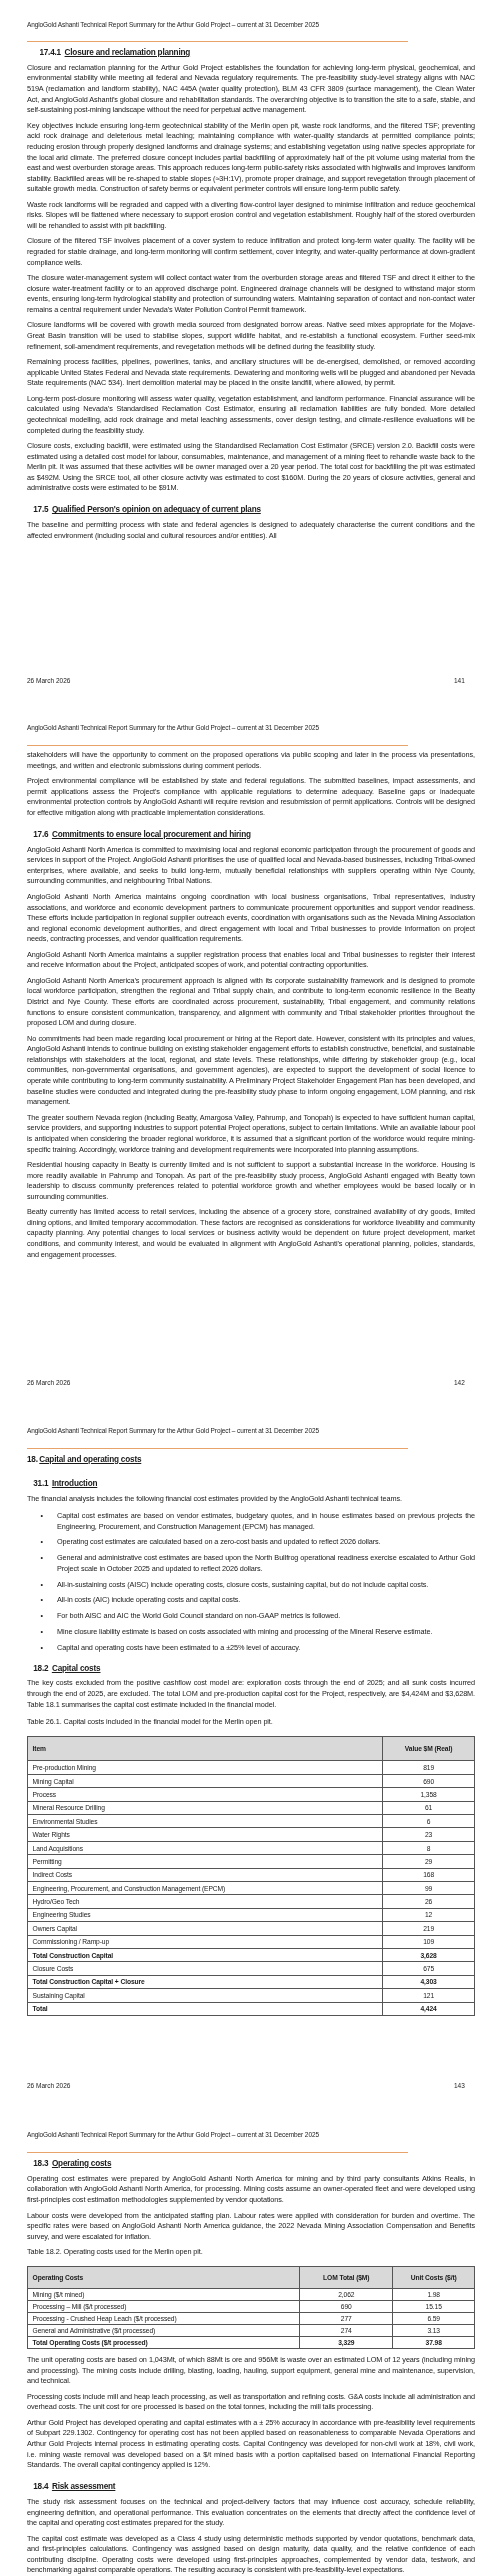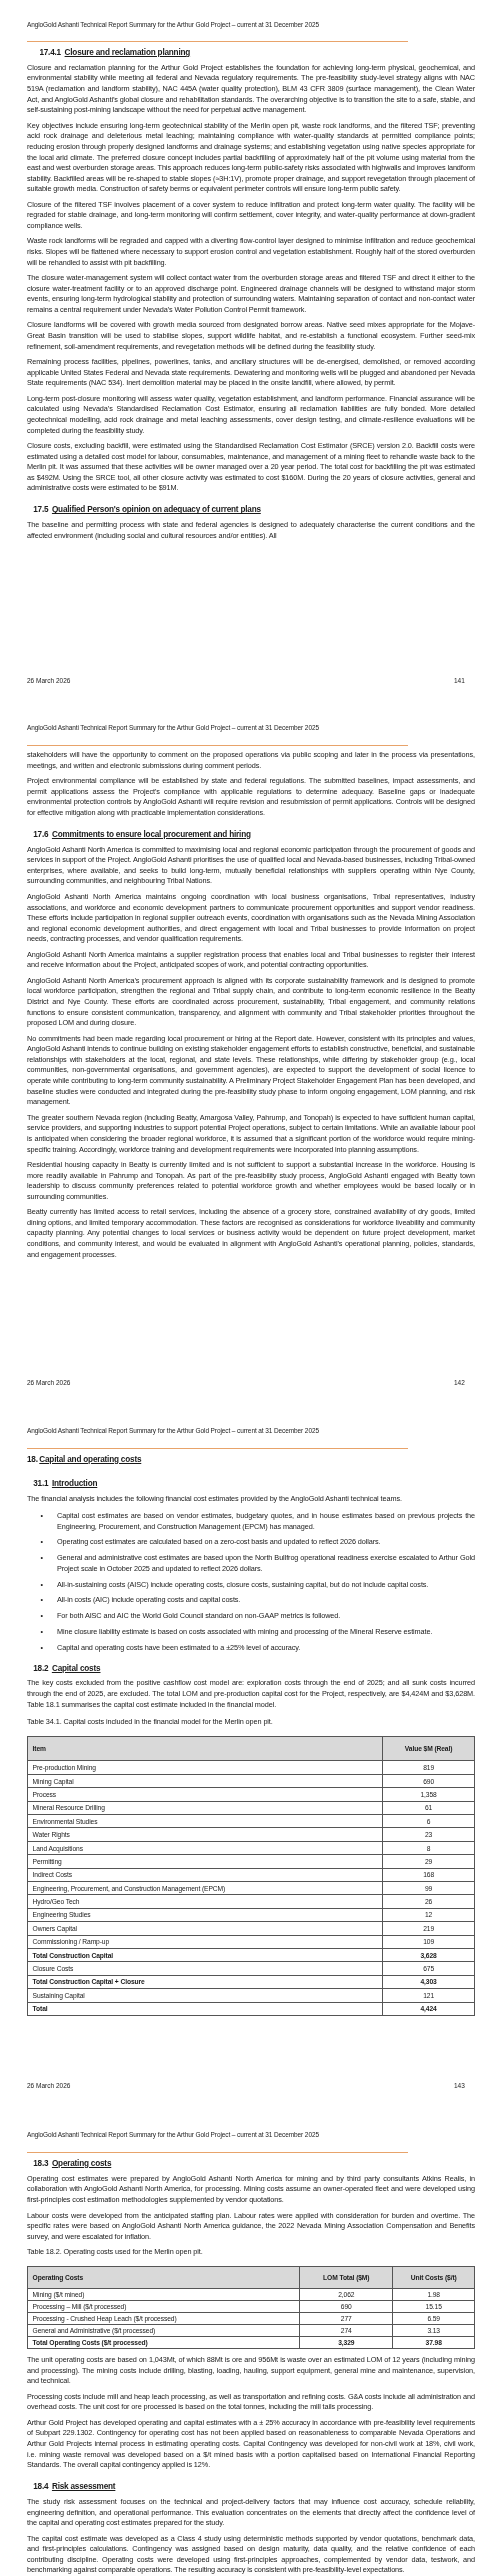--- a/index.html
+++ b/index.html
@@ -36,22 +36,22 @@
 
 <div class="page" style="top:0;height:703px;">
   <div class="run-header" style="top:20.6px;">AngloGold Ashanti Technical Report Summary for the Arthur Gold Project – current at 31 December 2025</div>
   <div class="run-rule" style="top:41px;"></div>
   <div class="flow" style="top:47px;">
     <h3 class="h-l3">
       <span class="hnum">17.4.1</span><span class="htxt">Closure and reclamation planning</span>
     </h3>
     <p class="body">Closure and reclamation planning for the Arthur Gold Project establishes the foundation for achieving long-term physical, geochemical, and environmental stability while meeting all federal and Nevada regulatory requirements. The pre-feasibility study-level strategy aligns with NAC 519A (reclamation and landform stability), NAC 445A (water quality protection), BLM 43 CFR 3809 (surface management), the Clean Water Act, and AngloGold Ashanti’s global closure and rehabilitation standards. The overarching objective is to transition the site to a safe, stable, and self-sustaining post-mining landscape without the need for perpetual active management.</p>
     <p class="body">Key objectives include ensuring long-term geotechnical stability of the Merlin open pit, waste rock landforms, and the filtered TSF; preventing acid rock drainage and deleterious metal leaching; maintaining compliance with water-quality standards at permitted compliance points; reducing erosion through properly designed landforms and drainage systems; and establishing vegetation using native species appropriate for the local arid climate. The preferred closure concept includes partial backfilling of approximately half of the pit volume using material from the east and west overburden storage areas. This approach reduces long-term public-safety risks associated with highwalls and improves landform stability. Backfilled areas will be re-shaped to stable slopes (≈3H:1V), promote proper drainage, and support revegetation through placement of suitable growth media. Construction of safety berms or equivalent perimeter controls will ensure long-term public safety.</p>
+    <p class="body">Waste rock landforms will be regraded and capped with a diverting flow-control layer designed to minimise infiltration and reduce geochemical risks. Slopes will be flattened where necessary to support erosion control and vegetation establishment. Roughly half of the stored overburden will be rehandled to assist with pit backfilling.</p>
     <p class="body">Closure of the filtered TSF involves placement of a cover system to reduce infiltration and protect long-term water quality. The facility will be regraded for stable drainage, and long-term monitoring will confirm settlement, cover integrity, and water-quality performance at down-gradient compliance wells.</p>
-    <p class="body">Waste rock landforms will be regraded and capped with a diverting flow-control layer designed to minimise infiltration and reduce geochemical risks. Slopes will be flattened where necessary to support erosion control and vegetation establishment. Roughly half of the stored overburden will be rehandled to assist with pit backfilling.</p>
     <p class="body">The closure water-management system will collect contact water from the overburden storage areas and filtered TSF and direct it either to the closure water-treatment facility or to an approved discharge point. Engineered drainage channels will be designed to withstand major storm events, ensuring long-term hydrological stability and protection of surrounding waters. Maintaining separation of contact and non-contact water remains a central requirement under Nevada’s Water Pollution Control Permit framework.</p>
     <p class="body">Closure landforms will be covered with growth media sourced from designated borrow areas. Native seed mixes appropriate for the Mojave-Great Basin transition will be used to stabilise slopes, support wildlife habitat, and re-establish a functional ecosystem. Further seed-mix refinement, soil-amendment requirements, and revegetation methods will be defined during the feasibility study.</p>
     <p class="body">Remaining process facilities, pipelines, powerlines, tanks, and ancillary structures will be de-energised, demolished, or removed according applicable United States Federal and Nevada state requirements. Dewatering and monitoring wells will be plugged and abandoned per Nevada State requirements (NAC 534). Inert demolition material may be placed in the onsite landfill, where allowed, by permit.</p>
     <p class="body">Long-term post-closure monitoring will assess water quality, vegetation establishment, and landform performance. Financial assurance will be calculated using Nevada’s Standardised Reclamation Cost Estimator, ensuring all reclamation liabilities are fully bonded. More detailed geotechnical modelling, acid rock drainage and metal leaching assessments, cover design testing, and climate-resilience evaluations will be completed during the feasibility study.</p>
     <p class="body" style="margin-bottom:10.3px;">Closure costs, excluding backfill, were estimated using the Standardised Reclamation Cost Estimator (SRCE) version 2.0. Backfill costs were estimated using a detailed cost model for labour, consumables, maintenance, and management of a mining fleet to rehandle waste back to the Merlin pit. It was assumed that these activities will be owner managed over a 20 year period. The total cost for backfilling the pit was estimated as $492M. Using the SRCE tool, all other closure activity was estimated to cost $160M. During the 20 years of closure activities, general and administrative costs were estimated to be $91M.</p>
     <h3 class="h-l2">
       <span class="hnum">17.5</span><span class="htxt">Qualified Person's opinion on adequacy of current plans</span>
     </h3>
     <p class="body">The baseline and permitting process with state and federal agencies is designed to adequately characterise the current conditions and the affected environment (including social and cultural resources and/or entities). All</p>
   </div>
@@ -99,21 +99,21 @@
       <li><span class="dot">•</span><span>All-in-sustaining costs (AISC) include operating costs, closure costs, sustaining capital, but do not include capital costs.</span></li>
       <li><span class="dot">•</span><span>All-in costs (AIC) include operating costs and capital costs.</span></li>
       <li><span class="dot">•</span><span>For both AISC and AIC the World Gold Council standard on non-GAAP metrics is followed.</span></li>
       <li><span class="dot">•</span><span>Mine closure liability estimate is based on costs associated with mining and processing of the Mineral Reserve estimate.</span></li>
       <li><span class="dot">•</span><span>Capital and operating costs have been estimated to a ±25% level of accuracy.</span></li>
     </ul>
     <h3 class="h-l2" style="margin-top:9.3px;text-decoration:underline;">
       <span class="hnum">18.2</span><span class="htxt">Capital costs</span>
     </h3>
     <p class="body" style="margin-bottom:7.2px;">The key costs excluded from the positive cashflow cost model are: exploration costs through the end of 2025; and all sunk costs incurred through the end of 2025, are excluded. The total LOM and pre-production capital cost for the Project, respectively, are $4,424M and $3,628M. Table 18.1 summarises the capital cost estimate included in the financial model.</p>
-    <div class="caption">Table 34.1. Capital costs included in the financial model for the Merlin open pit.</div>
+    <div class="caption">Table 26.1. Capital costs included in the financial model for the Merlin open pit.</div>
     <table class="dt" id="t181">
       <thead>
         <tr>
           <th style="width:345px;">Item</th>
           <th class="num">Value $M (Real)</th>
         </tr>
       </thead>
       <tbody id="t181-body">
           <tr>
             <td>Pre-production Mining</td>

